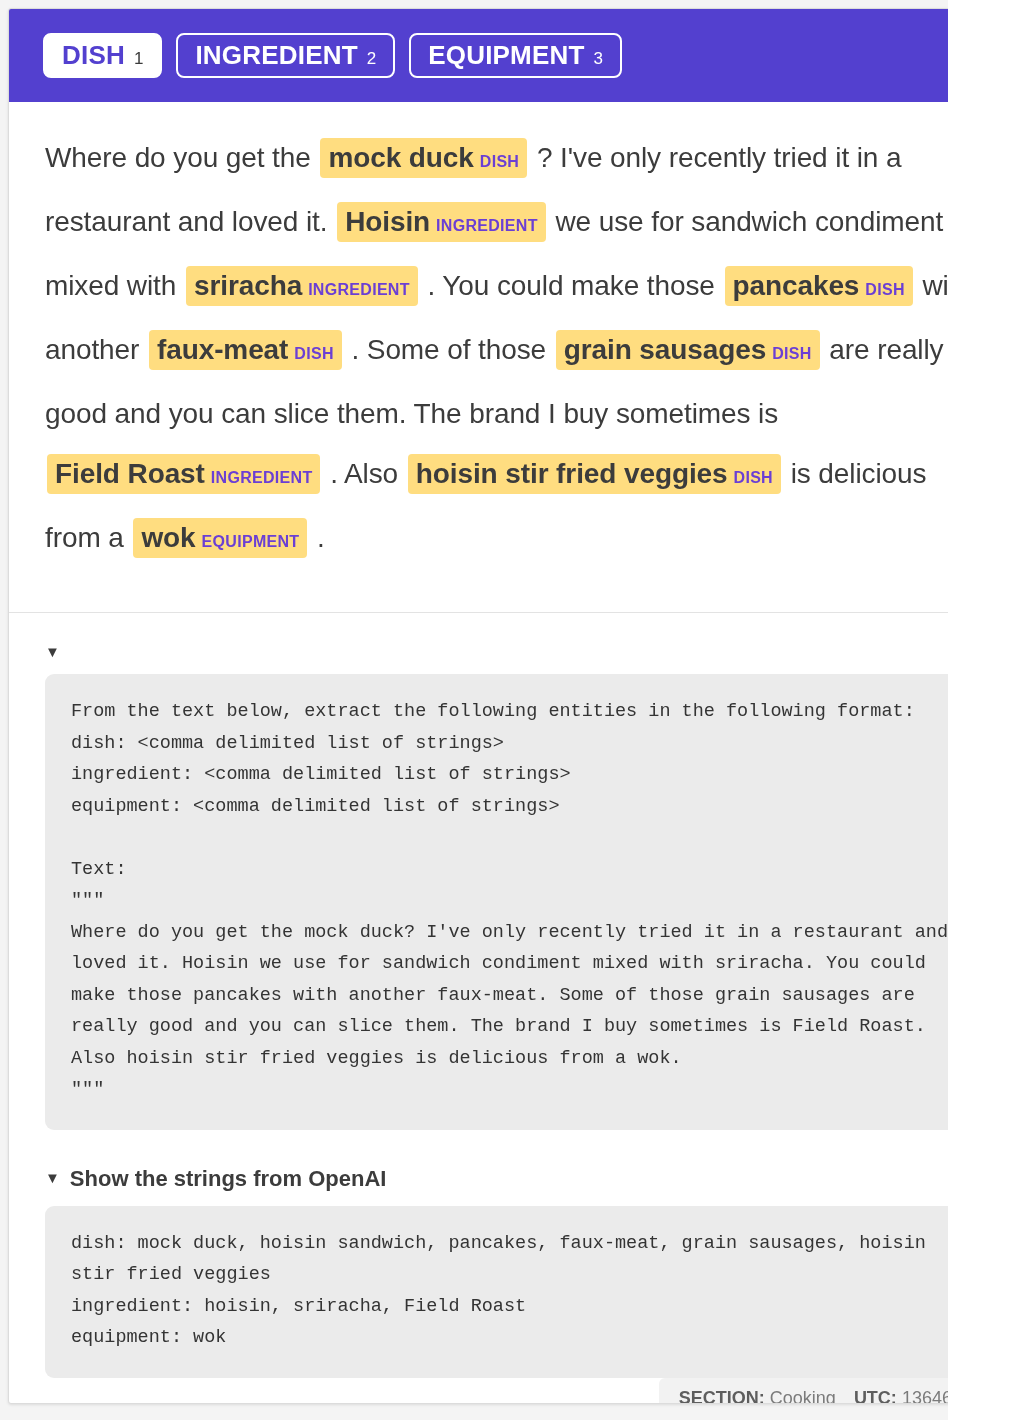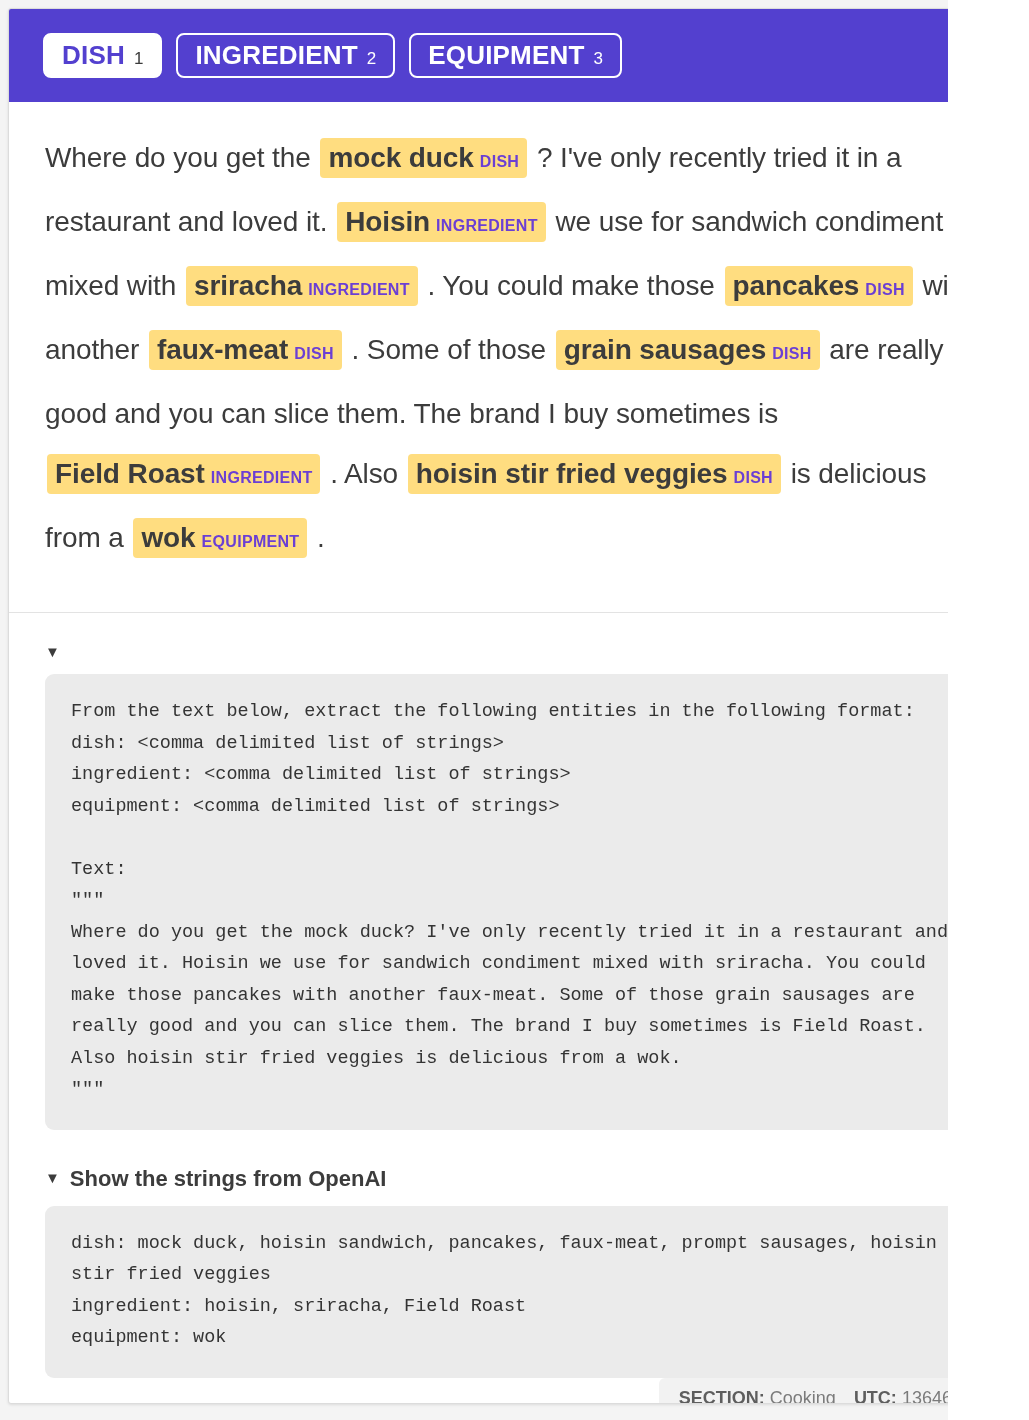--- a/index.html
+++ b/index.html
@@ -261,21 +261,21 @@
 """
 Where do you get the mock duck? I've only recently tried it in a restaurant and loved it. Hoisin we use for sandwich condiment mixed with sriracha. You could make those pancakes with another faux-meat. Some of those grain sausages are really good and you can slice them. The brand I buy sometimes is Field Roast. Also hoisin stir fried veggies is delicious from a wok.
 """</div>
 
       <div class="sec-gap"></div>
 
       <div class="disclosure-title">
         <span class="caret">▼</span>
         <span>Show the strings from OpenAI</span>
       </div>
-      <div class="codeblock response">dish: mock duck, hoisin sandwich, pancakes, faux-meat, prompt sausages, hoisin stir fried veggies
+      <div class="codeblock response">dish: mock duck, hoisin sandwich, pancakes, faux-meat, grain sausages, hoisin stir fried veggies
 ingredient: hoisin, sriracha, Field Roast
 equipment: wok</div>
     </div>
 
     <div class="footer">
       <div class="footer-inner">
         <span class="footer-pair">
           <span class="k">SECTION:</span>
           <span>Cooking</span>
         </span>

